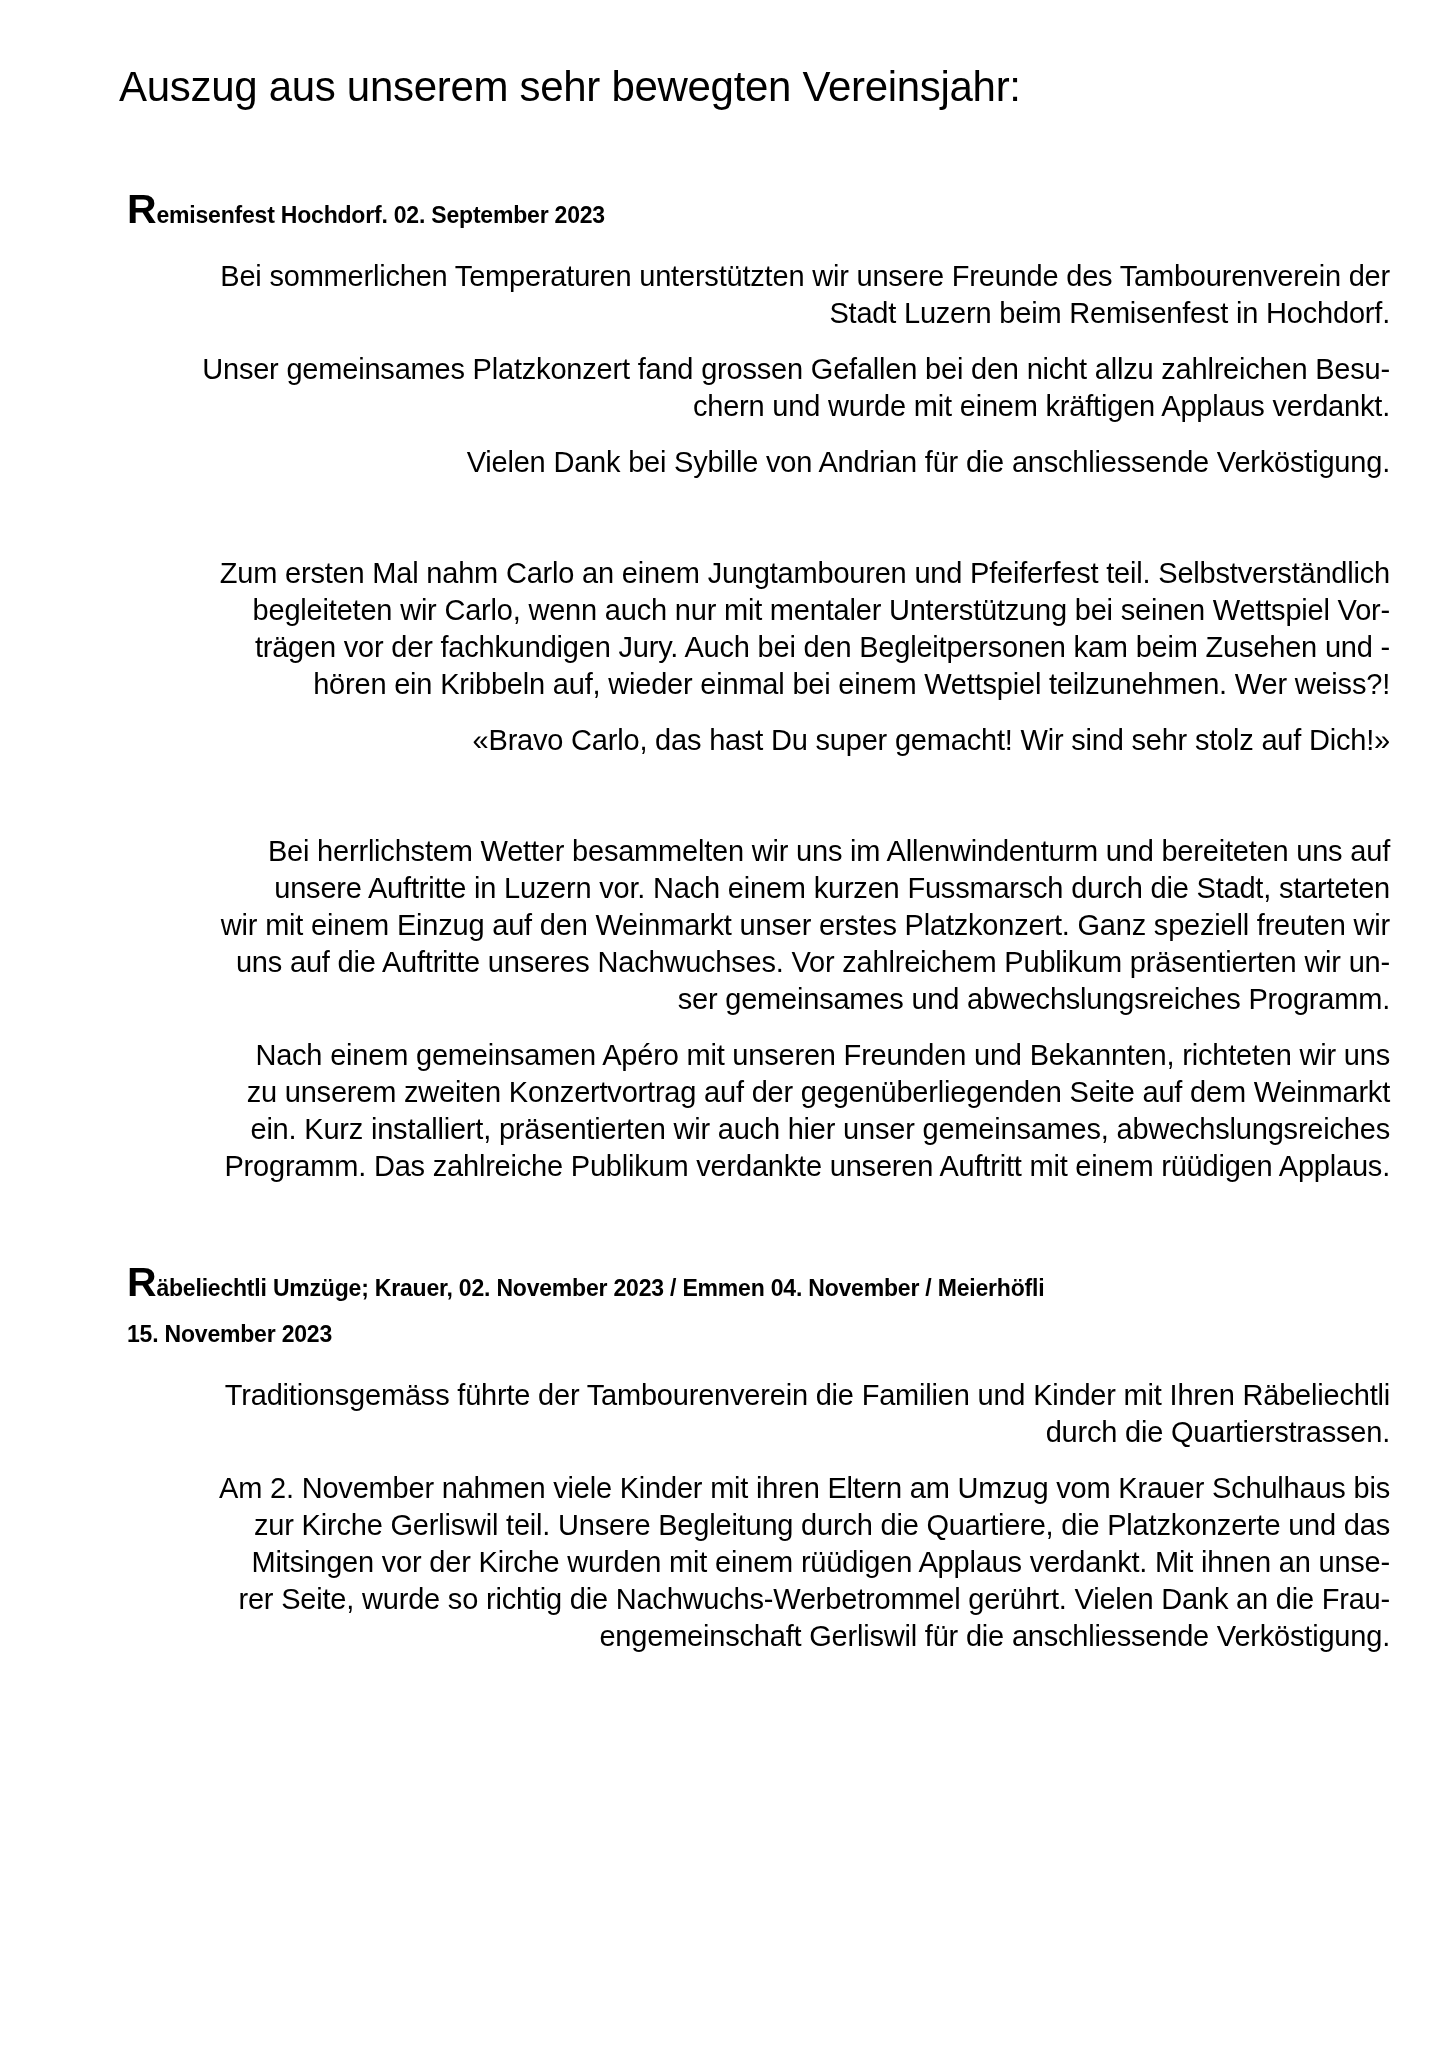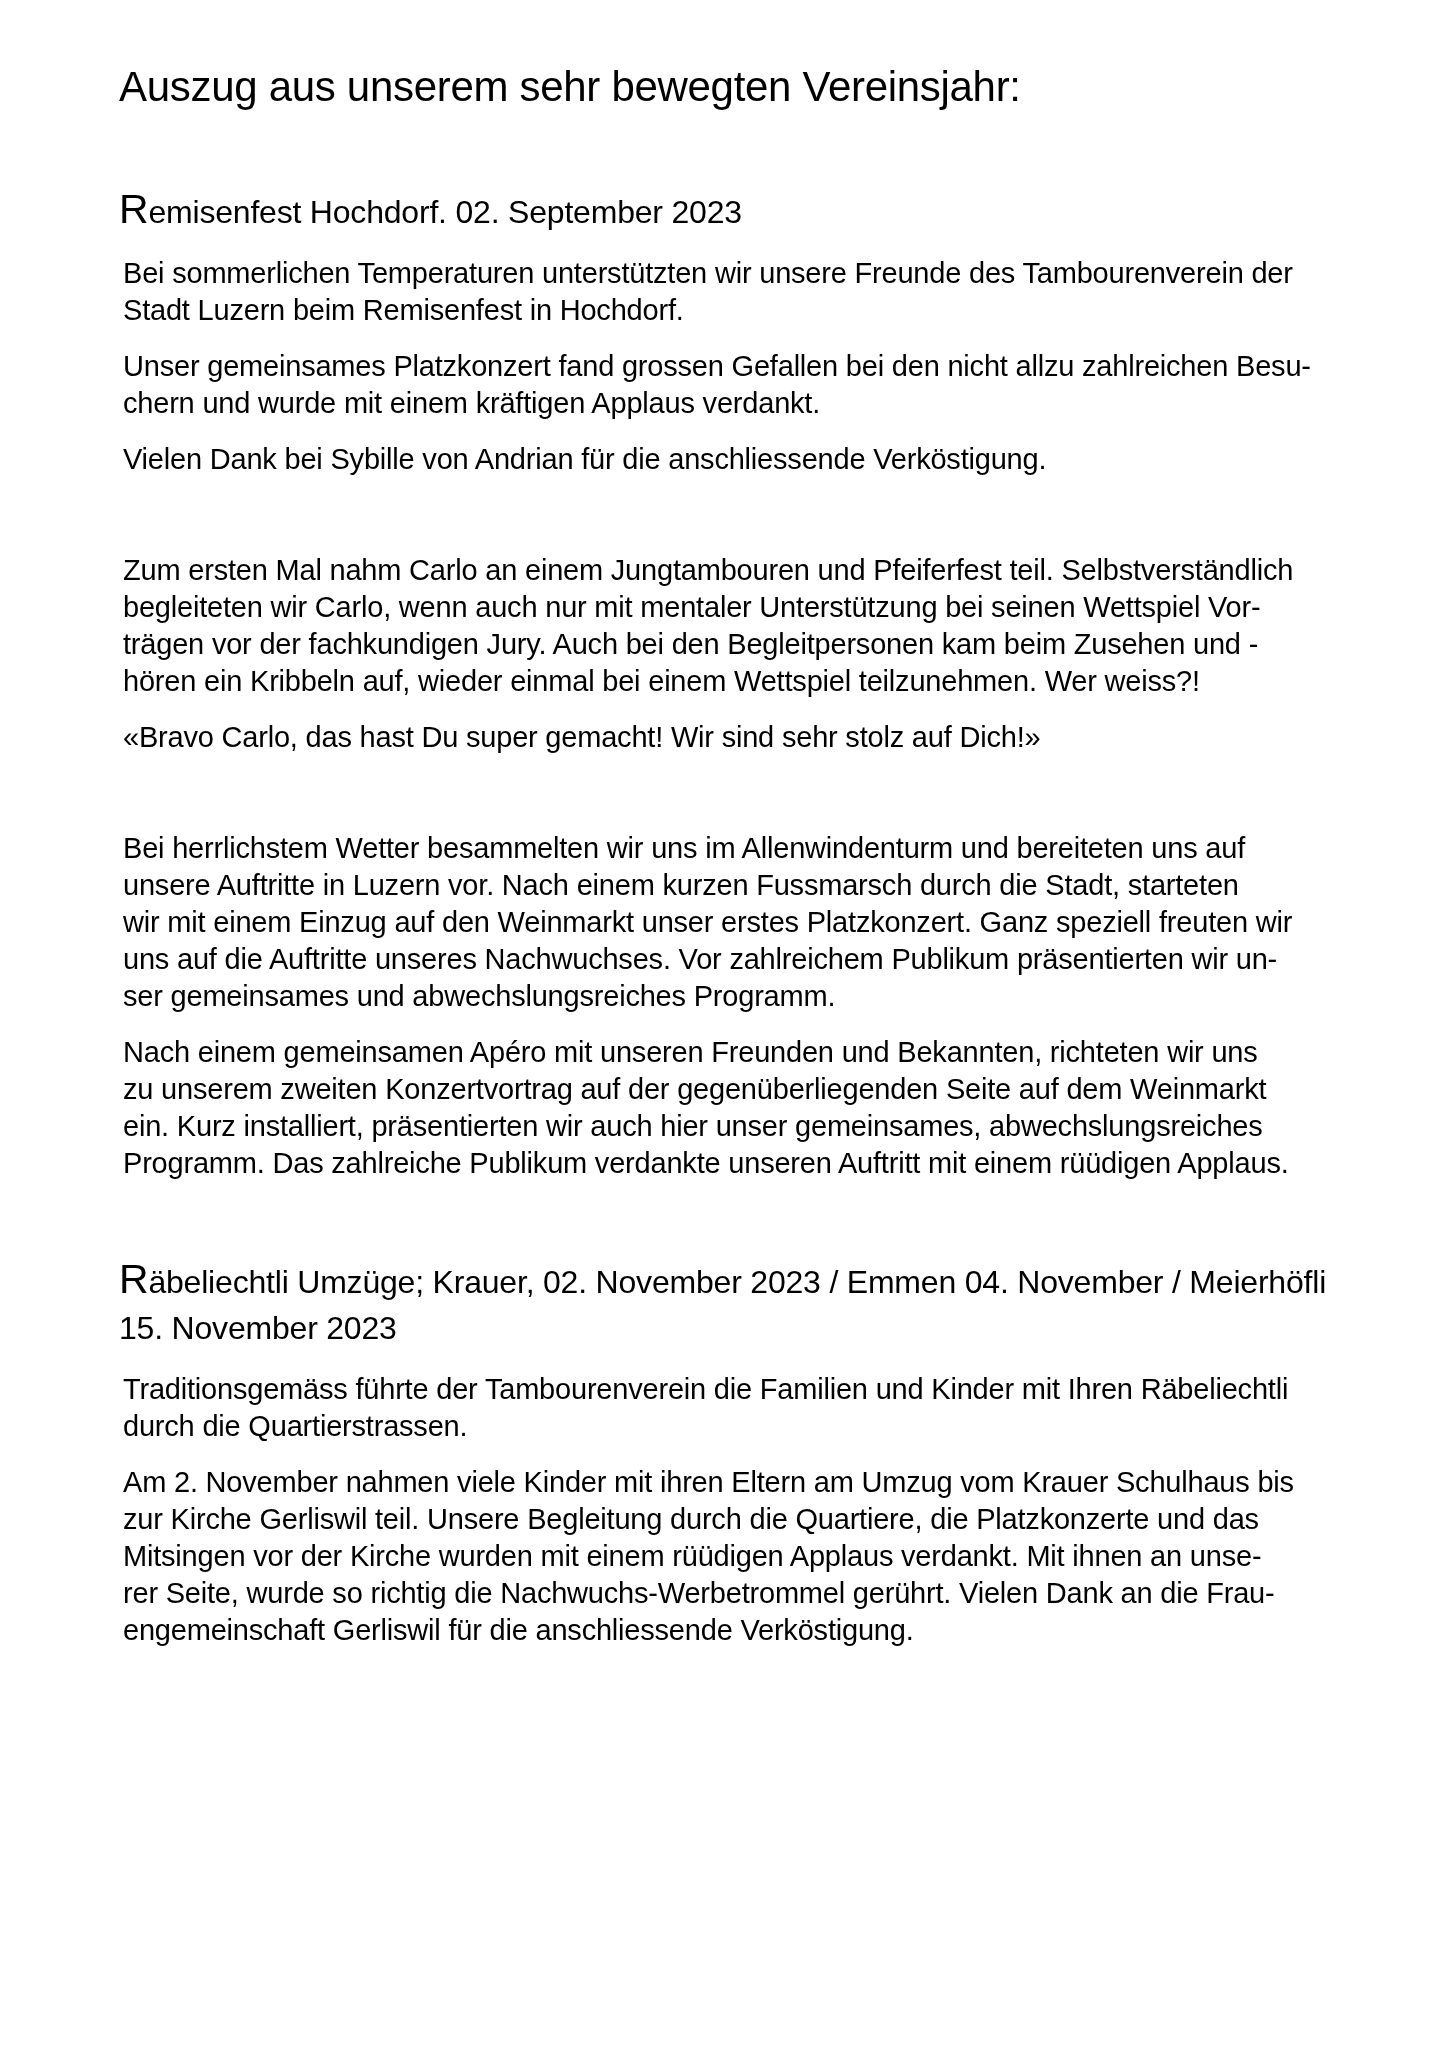--- a/index.html
+++ b/index.html
@@ -26,38 +26,39 @@
     font-weight: 400;
     line-height: 50px;
     letter-spacing: -0.3px;
     margin: 0;
     white-space: pre-line;
   }
   .section {
     margin-top: 74px;
   }
   .section-heading {
-    font-size: 32px;
-    font-weight: 400;
+    font-size: 23px;
+    font-weight: 700;
     line-height: 46px;
     letter-spacing: -0.2px;
-    margin: 0 0 20px 0;
+    margin: 0 0 20px 8px;
     white-space: pre-line;
   }
   
   .section-heading::first-letter {
     font-size: 41px;
   }
   .para {
     font-size: 29px;
     font-weight: 400;
     line-height: 37px;
     letter-spacing: -0.2px;
-    margin: 0 0 19px 4px;
+    margin: 0 0 19px 14px;
     white-space: pre-line;
+    text-align: right;
   }
   .para:last-child {
     margin-bottom: 0;
   }
 </style>
 </head>
 <body>
 
 <div class="page">
 

